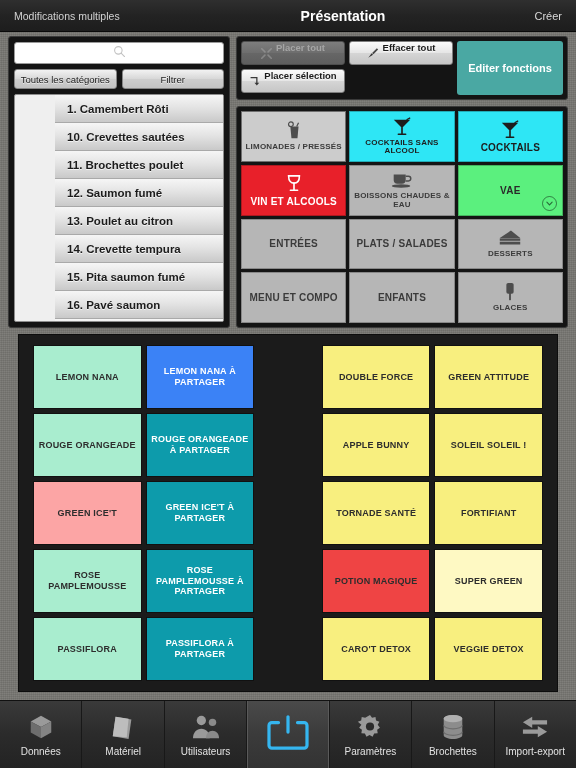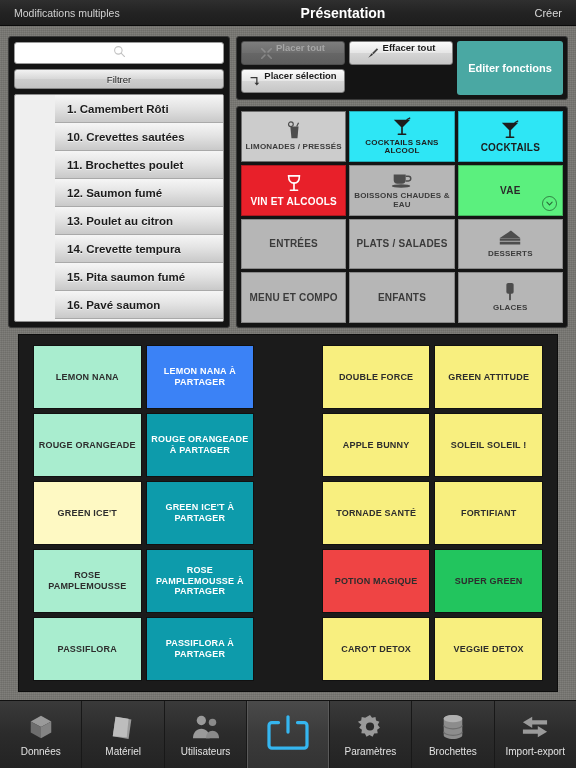--- a/index.html
+++ b/index.html
@@ -13,21 +13,21 @@
     position: relative;
     width: 576px; height: 768px;
     background:
       repeating-linear-gradient(0deg, rgba(255,255,255,.035) 0 1px, rgba(0,0,0,.04) 1px 2px),
       repeating-linear-gradient(90deg, rgba(255,255,255,.03) 0 1px, rgba(0,0,0,.035) 1px 2px),
       #777672;
   }
 
   
   .topbar {
-    position: absolute; top: 0; left: 0; width: 576px; height: 26px;
+    position: absolute; top: 0; left: 0; width: 576px; height: 32px;
     background: linear-gradient(180deg,#2f2f2f 0%,#232323 50%,#1d1d1d 100%);
     border-bottom: 1px solid #0a0a0a;
     display: flex; align-items: center;
   }
   .topbar-left  { width: 230px; padding-left: 14px; color:#d2d2d2; font-size: 10.5px; }
   .topbar-title { flex: 1; text-align: center; color:#fff; font-size: 14px; font-weight: bold; }
   .topbar-right { width: 120px; text-align: right; padding-right: 14px; color:#d9d9d9; font-size: 11px; }
 
   
   .left-panel {
@@ -180,20 +180,21 @@
     <div class="search-box">
       <span class="search-icon">
         <svg width="13" height="13" viewBox="0 0 16 16">
           <circle cx="6.6" cy="6.6" r="4.6" fill="none" stroke="#777" stroke-width="1.3"></circle>
           <line x1="10" y1="10" x2="14.2" y2="14.2" stroke="#777" stroke-width="1.3" stroke-linecap="round"></line>
         </svg>
       </span>
     </div>
 
     <div class="filter-row">
+      <div class="btn-gray">Toutes les catégories</div>
       <div class="btn-gray">Filtrer</div>
     </div>
 
     <div class="list-wrap">
       <div class="list-item">1. Camembert Rôti</div>
       <div class="list-item">10. Crevettes sautées</div>
       <div class="list-item">11. Brochettes poulet</div>
       <div class="list-item">12. Saumon fumé</div>
       <div class="list-item">13. Poulet au citron</div>
       <div class="list-item">14. Crevette tempura</div>
@@ -350,31 +351,31 @@
       <div class="prod empty"></div>
       <div class="prod" style="background:#f8ef7f;color:#2d2d2d;">DOUBLE FORCE</div>
       <div class="prod" style="background:#f8ef7f;color:#2d2d2d;">GREEN ATTITUDE</div>
 
       <div class="prod" style="background:#a9edcf;color:#2d2d2d;">ROUGE ORANGEADE</div>
       <div class="prod" style="background:#0d9bab;color:#ffffff;">ROUGE ORANGEADE À PARTAGER</div>
       <div class="prod empty"></div>
       <div class="prod" style="background:#f8ef7f;color:#2d2d2d;">APPLE BUNNY</div>
       <div class="prod" style="background:#f8ef7f;color:#2d2d2d;">SOLEIL SOLEIL !</div>
 
-      <div class="prod" style="background:#fef9c3;color:#2d2d2d;">GREEN ICE'T</div>
+      <div class="prod" style="background:#fca5a5;color:#2d2d2d;">GREEN ICE'T</div>
       <div class="prod" style="background:#0d9bab;color:#ffffff;">GREEN ICE'T À PARTAGER</div>
       <div class="prod empty"></div>
       <div class="prod" style="background:#f8ef7f;color:#2d2d2d;">TORNADE SANTÉ</div>
       <div class="prod" style="background:#f8ef7f;color:#2d2d2d;">FORTIFIANT</div>
 
       <div class="prod" style="background:#a9edcf;color:#2d2d2d;">ROSE PAMPLEMOUSSE</div>
       <div class="prod" style="background:#0d9bab;color:#ffffff;">ROSE PAMPLEMOUSSE À PARTAGER</div>
       <div class="prod empty"></div>
       <div class="prod" style="background:#ef4444;color:#2d2d2d;">POTION MAGIQUE</div>
-      <div class="prod" style="background:#22c55e;color:#2d2d2d;">SUPER GREEN</div>
+      <div class="prod" style="background:#fef9c3;color:#2d2d2d;">SUPER GREEN</div>
 
       <div class="prod" style="background:#a9edcf;color:#2d2d2d;">PASSIFLORA</div>
       <div class="prod" style="background:#0d9bab;color:#ffffff;">PASSIFLORA À PARTAGER</div>
       <div class="prod empty"></div>
       <div class="prod" style="background:#f8ef7f;color:#2d2d2d;">CARO'T DETOX</div>
       <div class="prod" style="background:#f8ef7f;color:#2d2d2d;">VEGGIE DETOX</div>
     </div>
   </div>
 
   <div class="tabbar">

